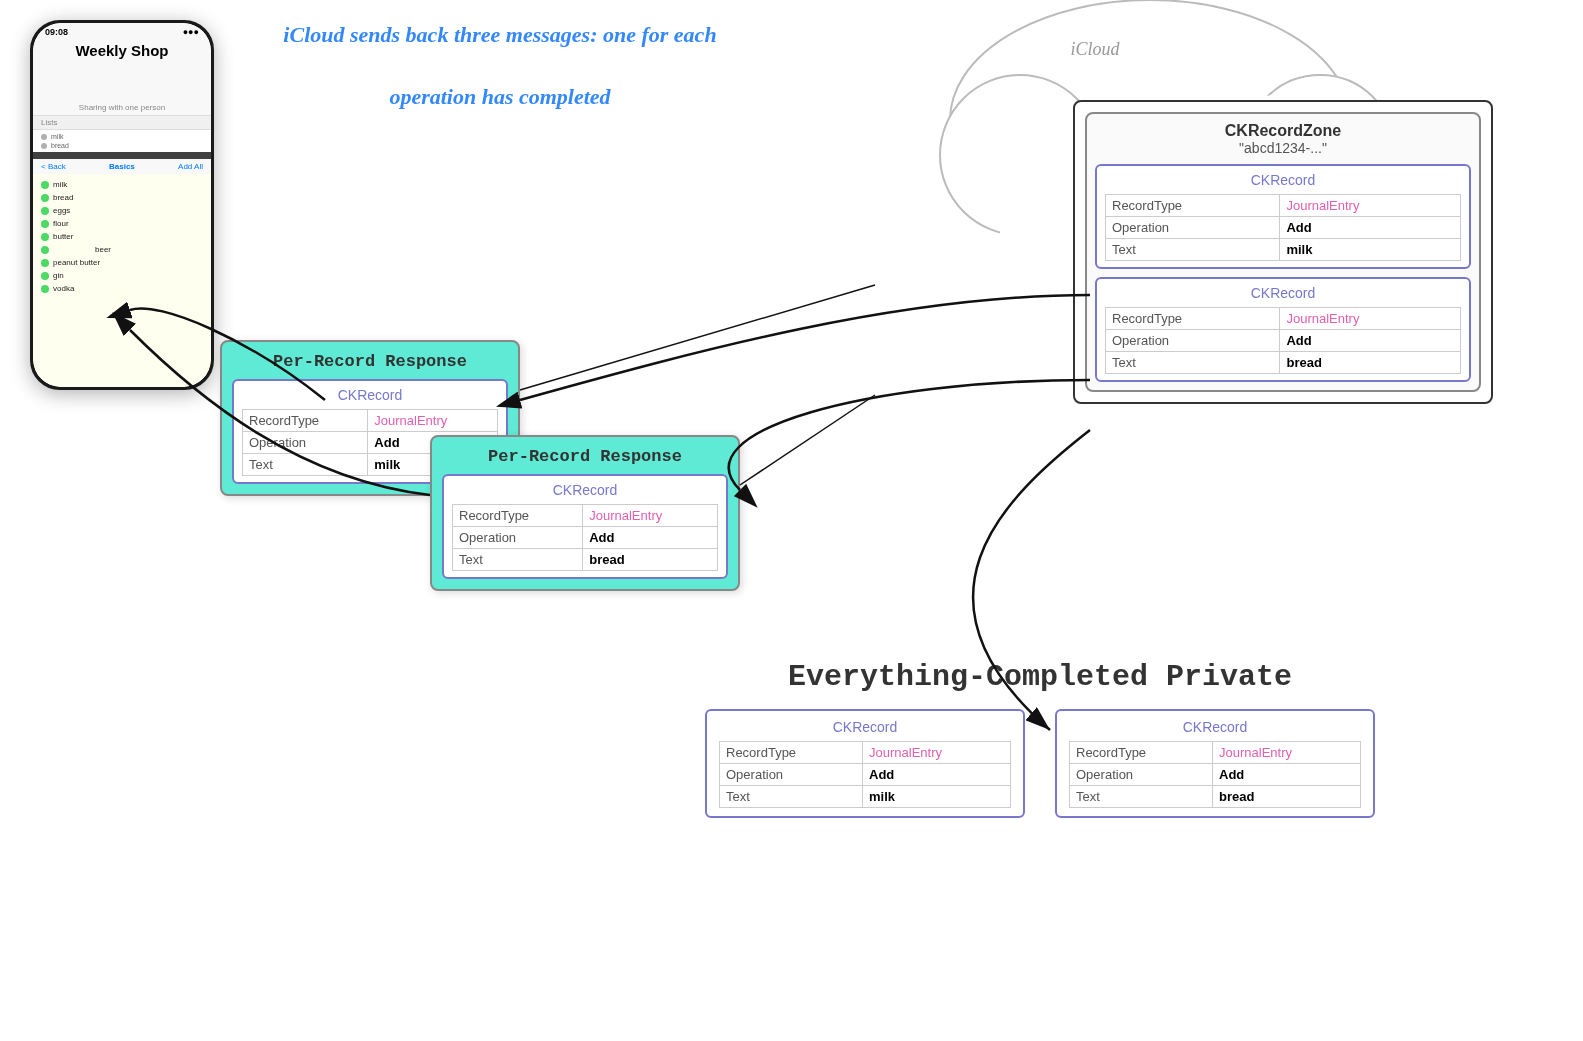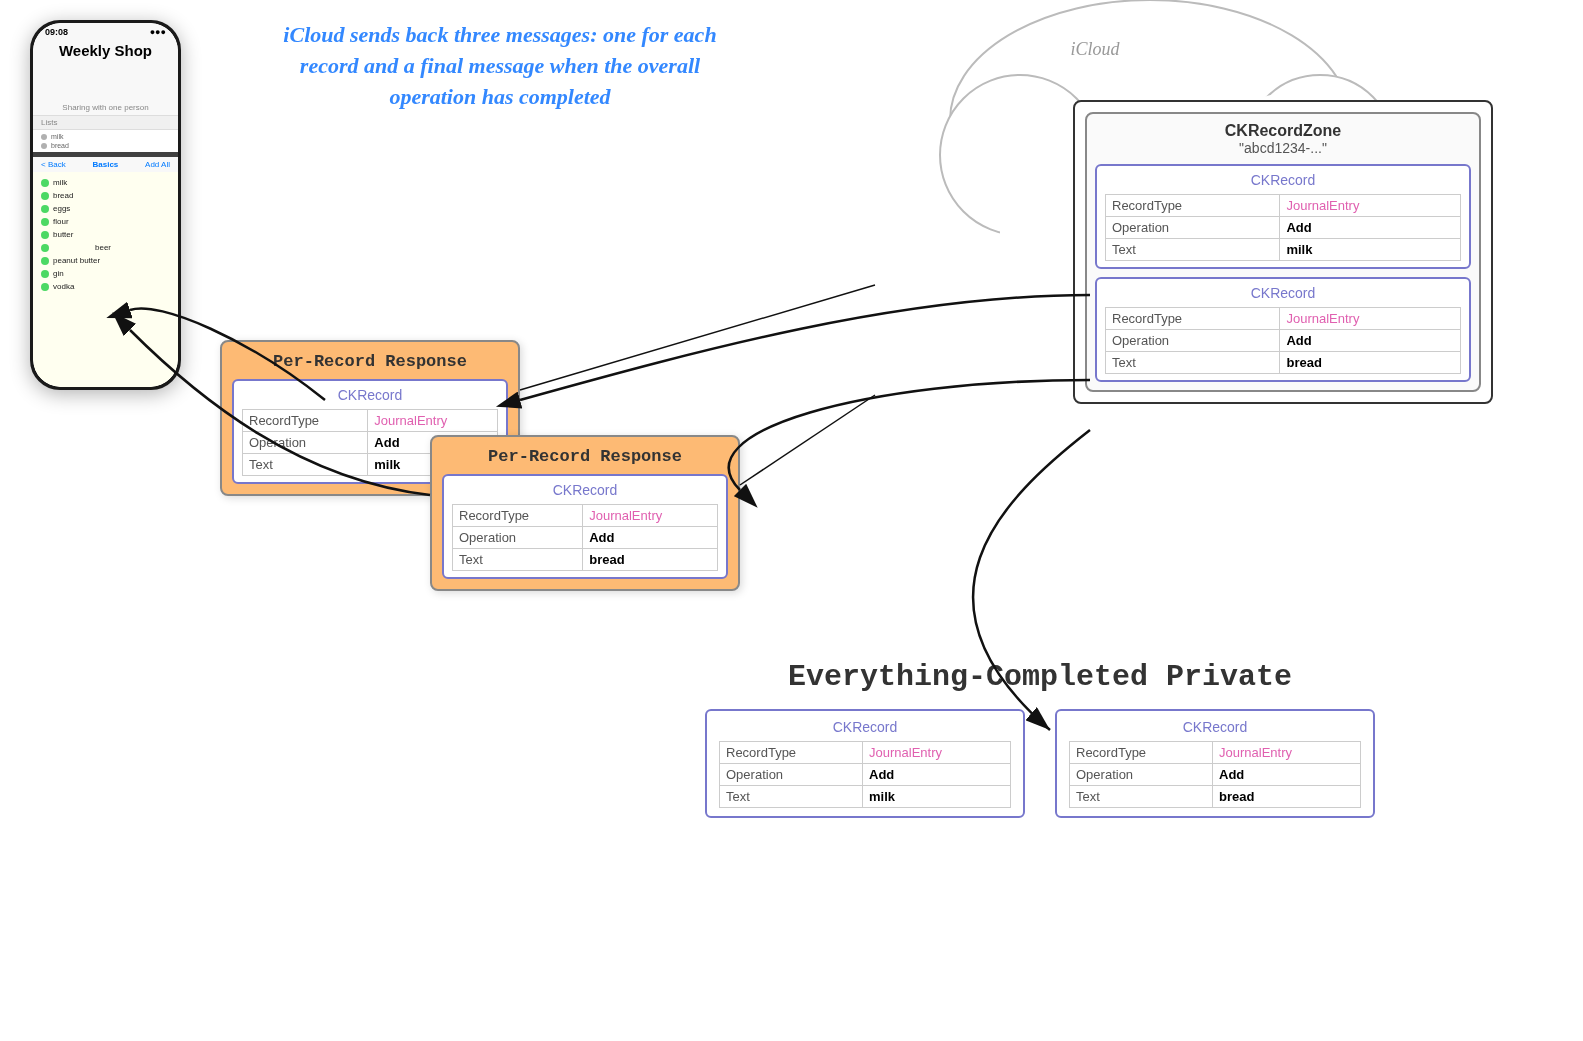--- a/index.html
+++ b/index.html
@@ -10,21 +10,21 @@
       font-family: -apple-system, BlinkMacSystemFont, 'Helvetica Neue', Arial, sans-serif;
       position: relative;
       overflow: hidden;
     }
 
     
     .iphone {
       position: absolute;
       left: 30px;
       top: 20px;
-      width: 151px;
+      width: 184px;
       height: 370px;
       background: #1a1a1a;
       border-radius: 30px;
       border: 3px solid #1a1a1a;
       box-shadow: 0 4px 20px rgba(0,0,0,0.3);
       overflow: hidden;
     }
     .iphone-screen {
       width: 100%;
       height: 100%;
@@ -79,21 +79,21 @@
       border-radius: 50%;
       background: #4CD964;
       flex-shrink: 0;
     }
     .iphone-item-text {
       font-size: 8px;
       color: #222;
     }
     .iphone-basics-header {
       background: #f8f8f8;
-      border-top: 5px solid #404040;
+      border-top: 7px solid #404040;
       display: flex;
       justify-content: space-between;
       padding: 3px 8px;
       font-size: 8px;
       color: #007AFF;
     }
     .iphone-basics-title {
       color: #007AFF;
       font-weight: 600;
       font-size: 8px;
@@ -183,21 +183,21 @@
       font-weight: 400;
     }
     .ckrecord-table .field-value-bold {
       font-weight: 700;
       color: #000;
     }
 
     
     .per-record-card {
       position: absolute;
-      background: #fdba74;
+      background: #5eead4;
       border: 2px solid #888;
       border-radius: 8px;
       padding: 10px;
       box-shadow: 2px 2px 8px rgba(0,0,0,0.15);
     }
     .per-record-title {
       font-size: 17px;
       font-weight: 800;
       font-family: 'Courier New', monospace;
       text-align: center;
@@ -288,21 +288,21 @@
     .iphone-small-text {
       font-size: 7px;
       color: #666;
     }
   </style>
 </head>
 <body>
 
 <div class="header-text">
   <span>iCloud sends back three messages: one for each</span><br>
-  <span>record and a final message when the overall</span><br>
+  <br>
   <span>operation has completed</span>
 </div>
 
 <div class="iphone">
   <div class="iphone-screen">
     <div class="iphone-status-bar">
       <span>09:08</span>
       <span>●●●</span>
     </div>
     <div class="iphone-nav">

